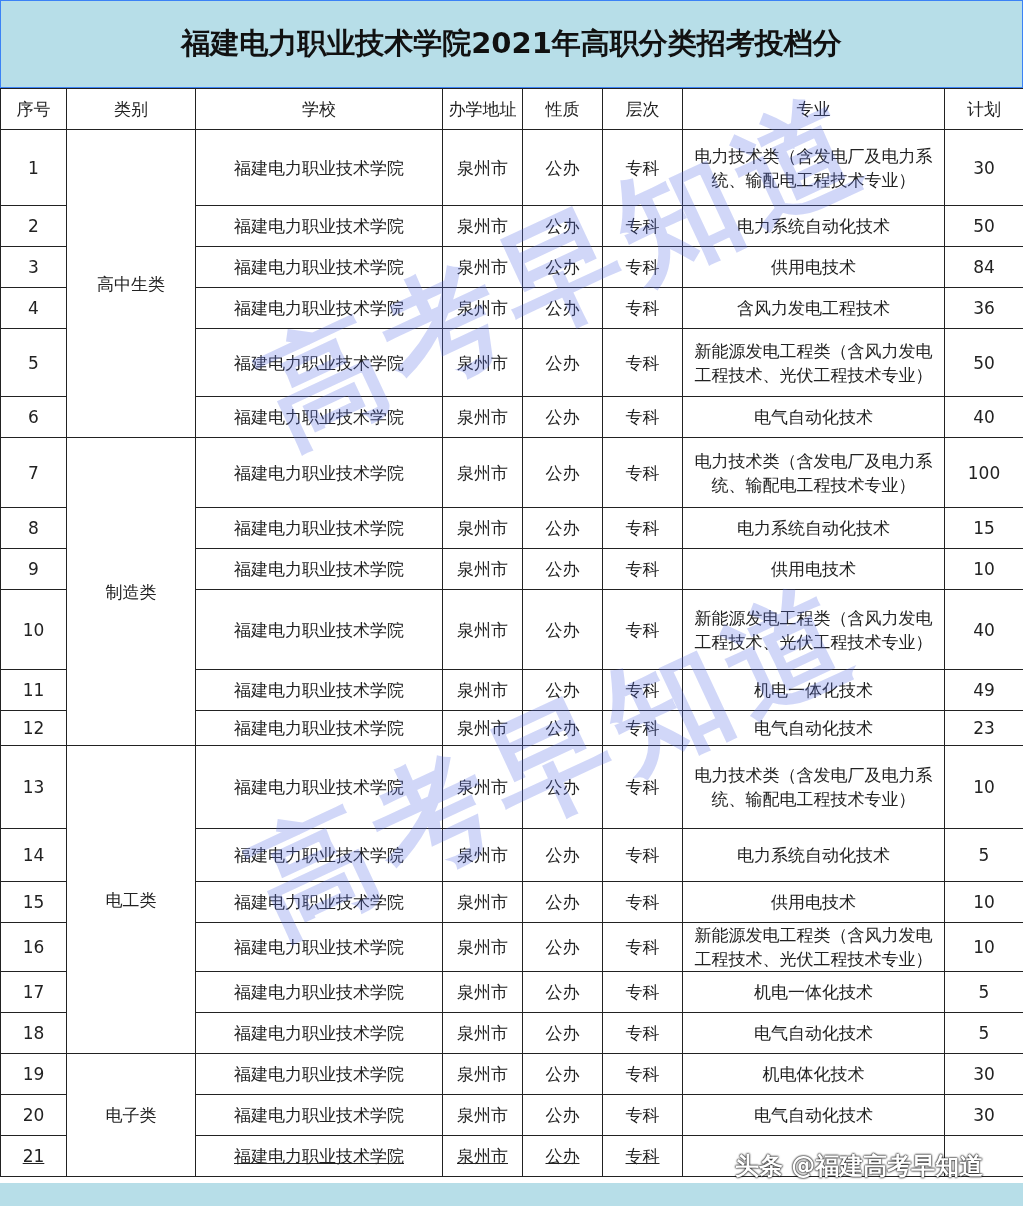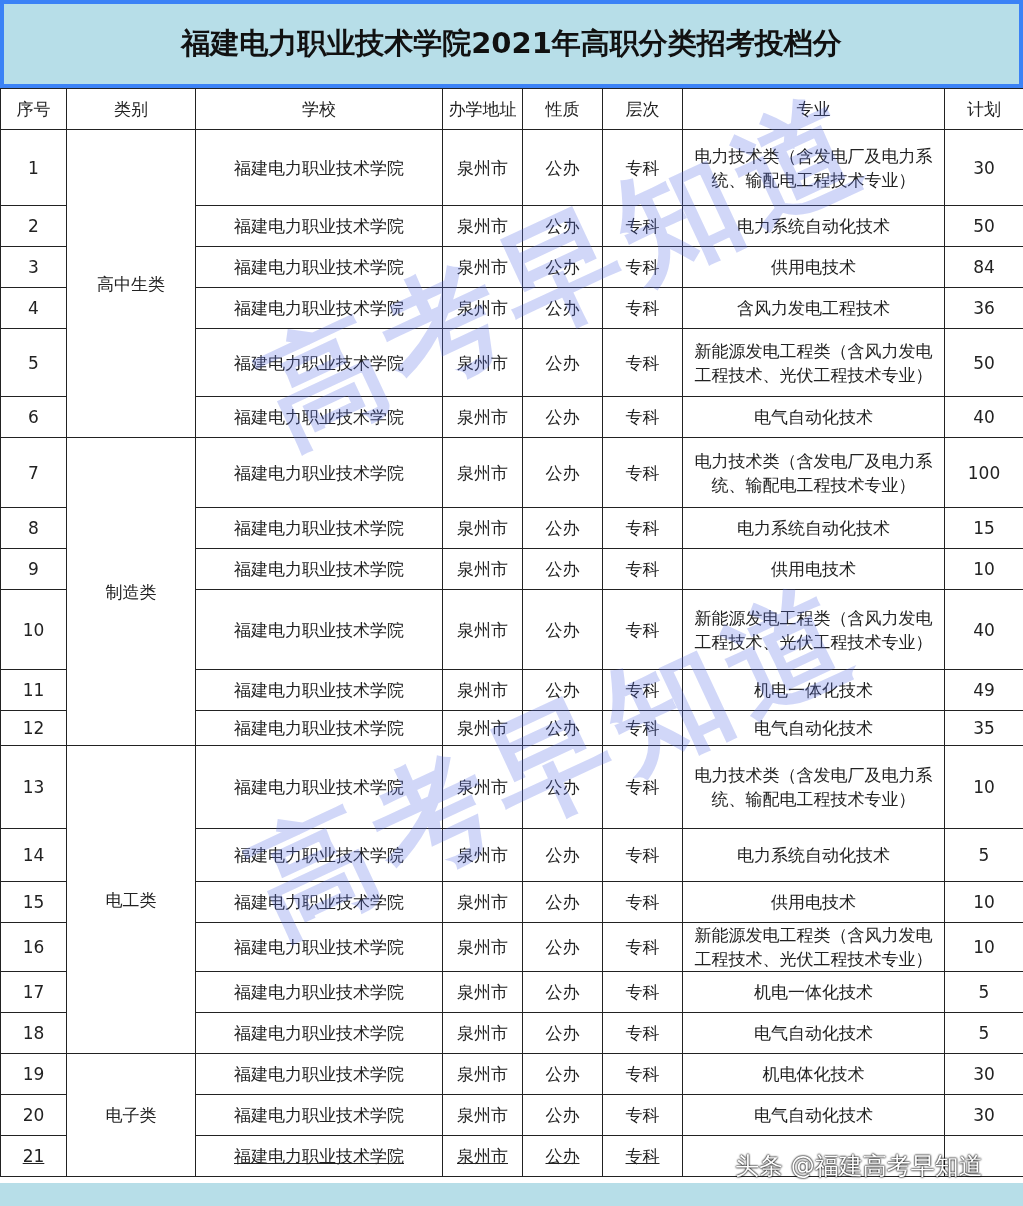--- a/index.html
+++ b/index.html
@@ -1,23 +1,23 @@
 <!DOCTYPE html>
 <html><head>
 <meta charset="utf-8">
 <style>
   body { margin:0; background:#fff; font-family:"DejaVu Sans", sans-serif; }
   .page { position:relative; width:1023px; height:1206px; overflow:hidden; background:#fff; }
-  .title { height:88px; background:#b7dee8; border:4px solid #3b82f6; box-sizing:border-box; display:flex; align-items:center; justify-content:center; font-size:29px; font-weight:bold; color:#111; }
+  .title { height:88px; background:#b7dee8; border:1px solid #3b82f6; box-sizing:border-box; display:flex; align-items:center; justify-content:center; font-size:29px; font-weight:bold; color:#111; }
   table { border-collapse:collapse; width:1023px; table-layout:fixed; font-size:17px; color:#222; }
   td, th { border:1px solid #222; text-align:center; vertical-align:middle; padding:0 4px; font-weight:normal; line-height:24px; }
   th { height:40px;margin-top:16px; }
   .footer { position:absolute; left:0; top:1183px; width:1023px; height:23px; background:#b7dee8; }
   .wm { position:absolute; color:rgba(90,110,230,0.28); font-size:120px; font-weight:bold; transform:rotate(-25deg); pointer-events:none; letter-spacing:10px; white-space:nowrap; }
-  .credit { position:absolute; left:735px; top:1150px; font-size:24px; color:#fff; text-shadow:0 0 2px #000,0 0 2px #000; }
+  .credit { position:absolute; left:735px; top:1150px; font-size:24px; color:#fff; text-shadow:0 0 2px #000,0 0 2px #000;font-weight:bold; }
 </style>
 </head>
 <body>
 
 <div class="page">
   <div class="title">福建电力职业技术学院2021年高职分类招考投档分</div>
   <table>
     <colgroup>
       <col style="width:66px">
         <col style="width:129px">
@@ -142,21 +142,21 @@
           <td>机电一体化技术</td>
           <td>49</td>
         </tr>
         <tr style="height: 35px;">
           <td>12</td>
           <td>福建电力职业技术学院</td>
           <td>泉州市</td>
           <td>公办</td>
           <td>专科</td>
           <td>电气自动化技术</td>
-          <td>35</td>
+          <td>23</td>
         </tr>
         <tr style="height: 83px;">
           <td>13</td>
           <td rowspan="6">电工类</td>
           <td>福建电力职业技术学院</td>
           <td>泉州市</td>
           <td>公办</td>
           <td>专科</td>
           <td>电力技术类（含发电厂及电力系统、输配电工程技术专业）</td>
           <td>10</td>

